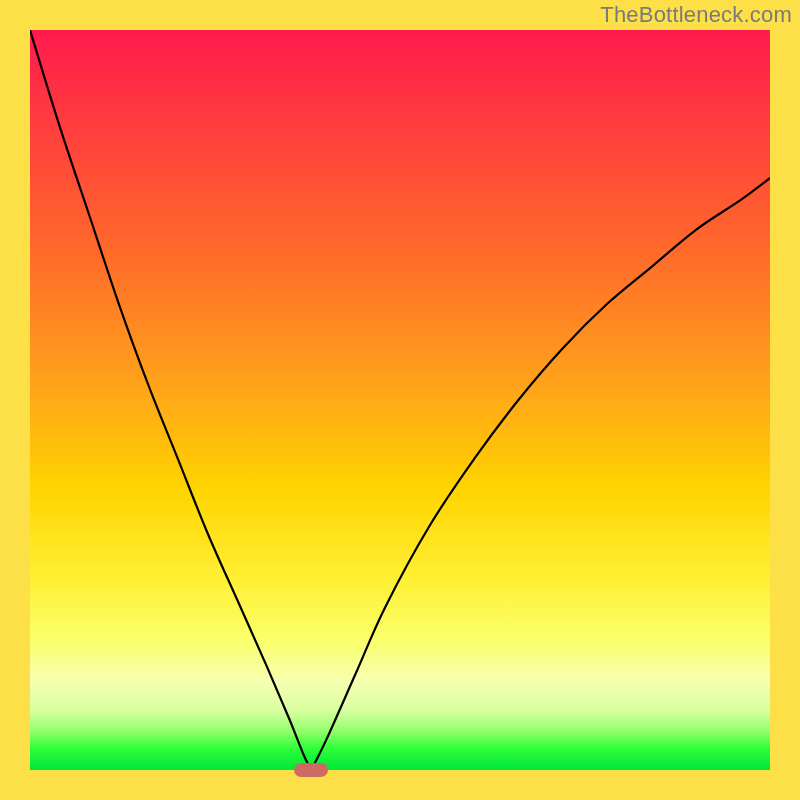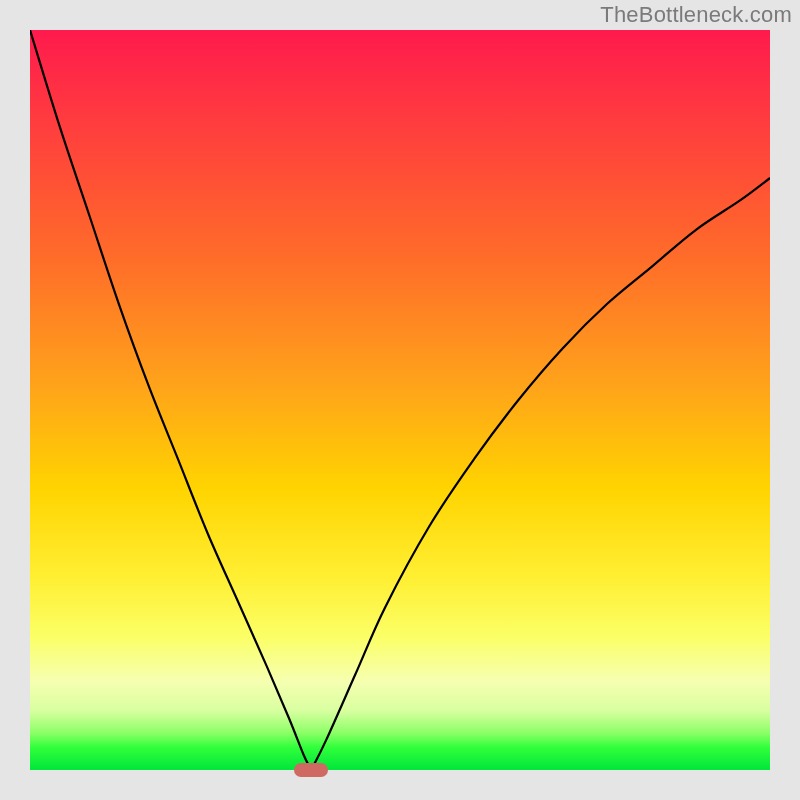--- a/index.html
+++ b/index.html
@@ -8,21 +8,21 @@
     width: 800px;
     height: 800px;
     overflow: hidden;
     background: #000;
     font-family: Arial, Helvetica, sans-serif;
   }
   .frame {
     position: relative;
     width: 800px;
     height: 800px;
-    background: #e5e5e5;
+    background: #fde047;
   }
   .plot {
     position: absolute;
     left: 30px;
     top: 30px;
     width: 740px;
     height: 740px;
     
     background: linear-gradient(
       to bottom,

